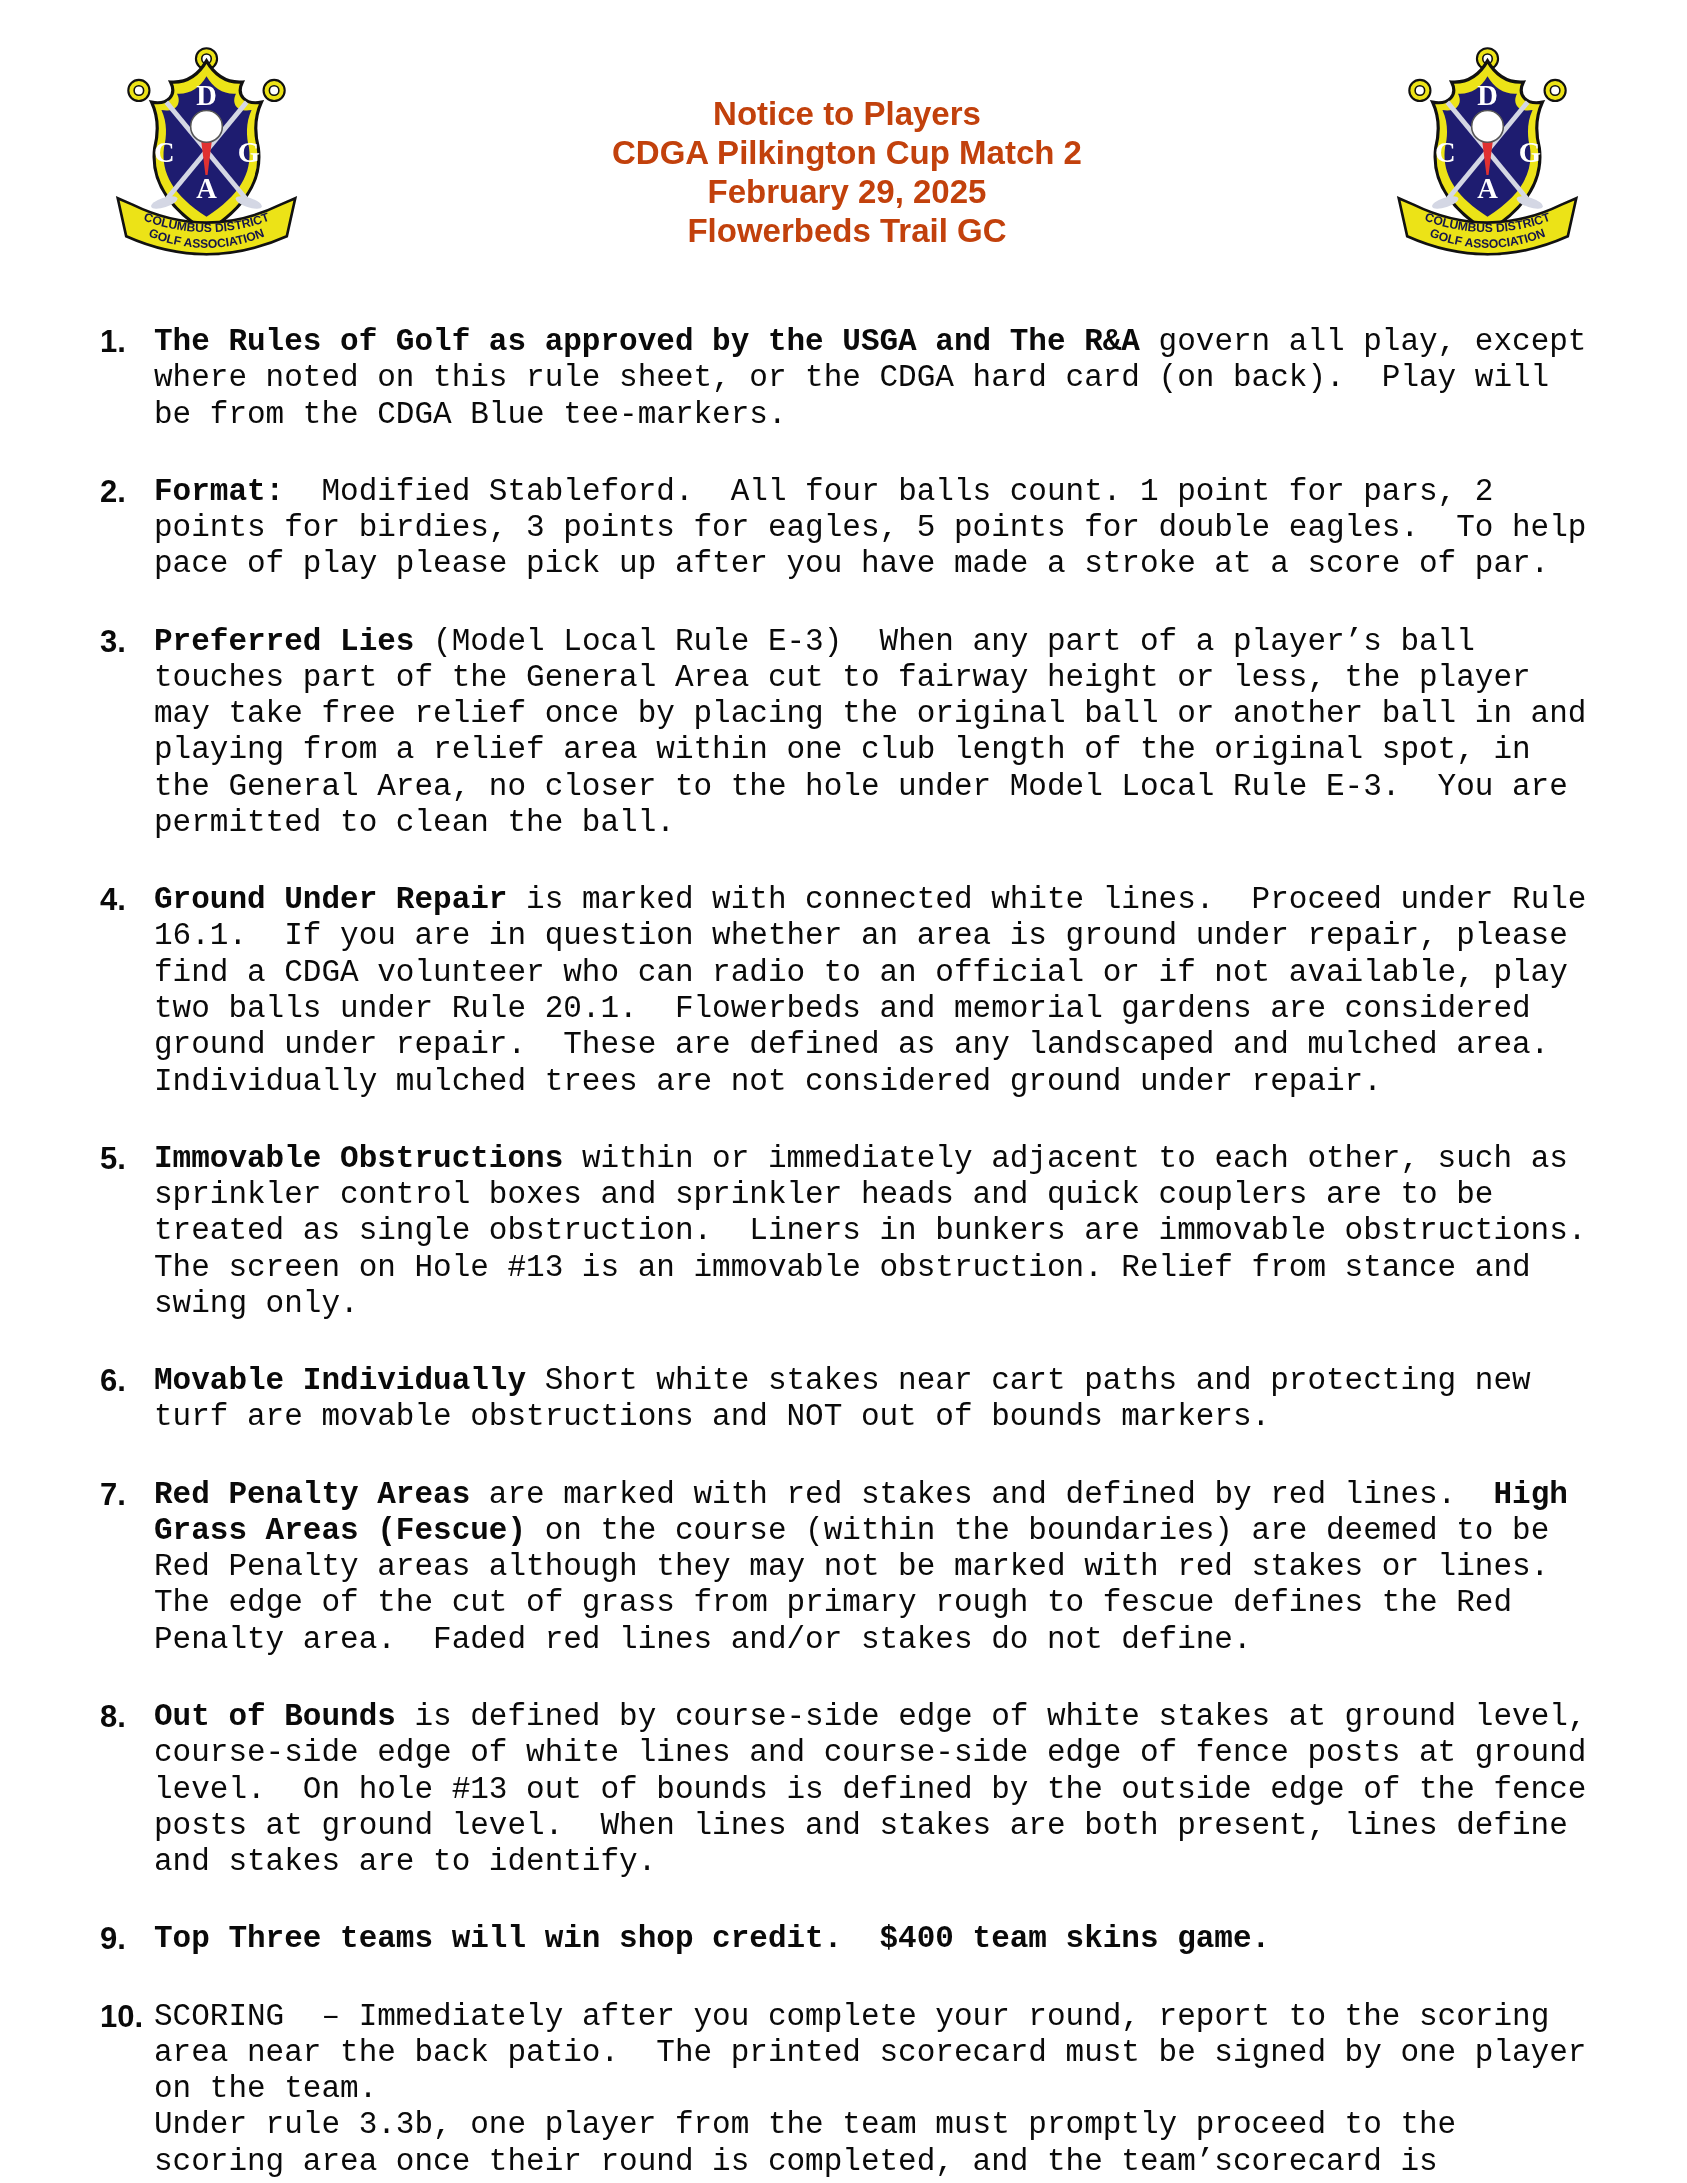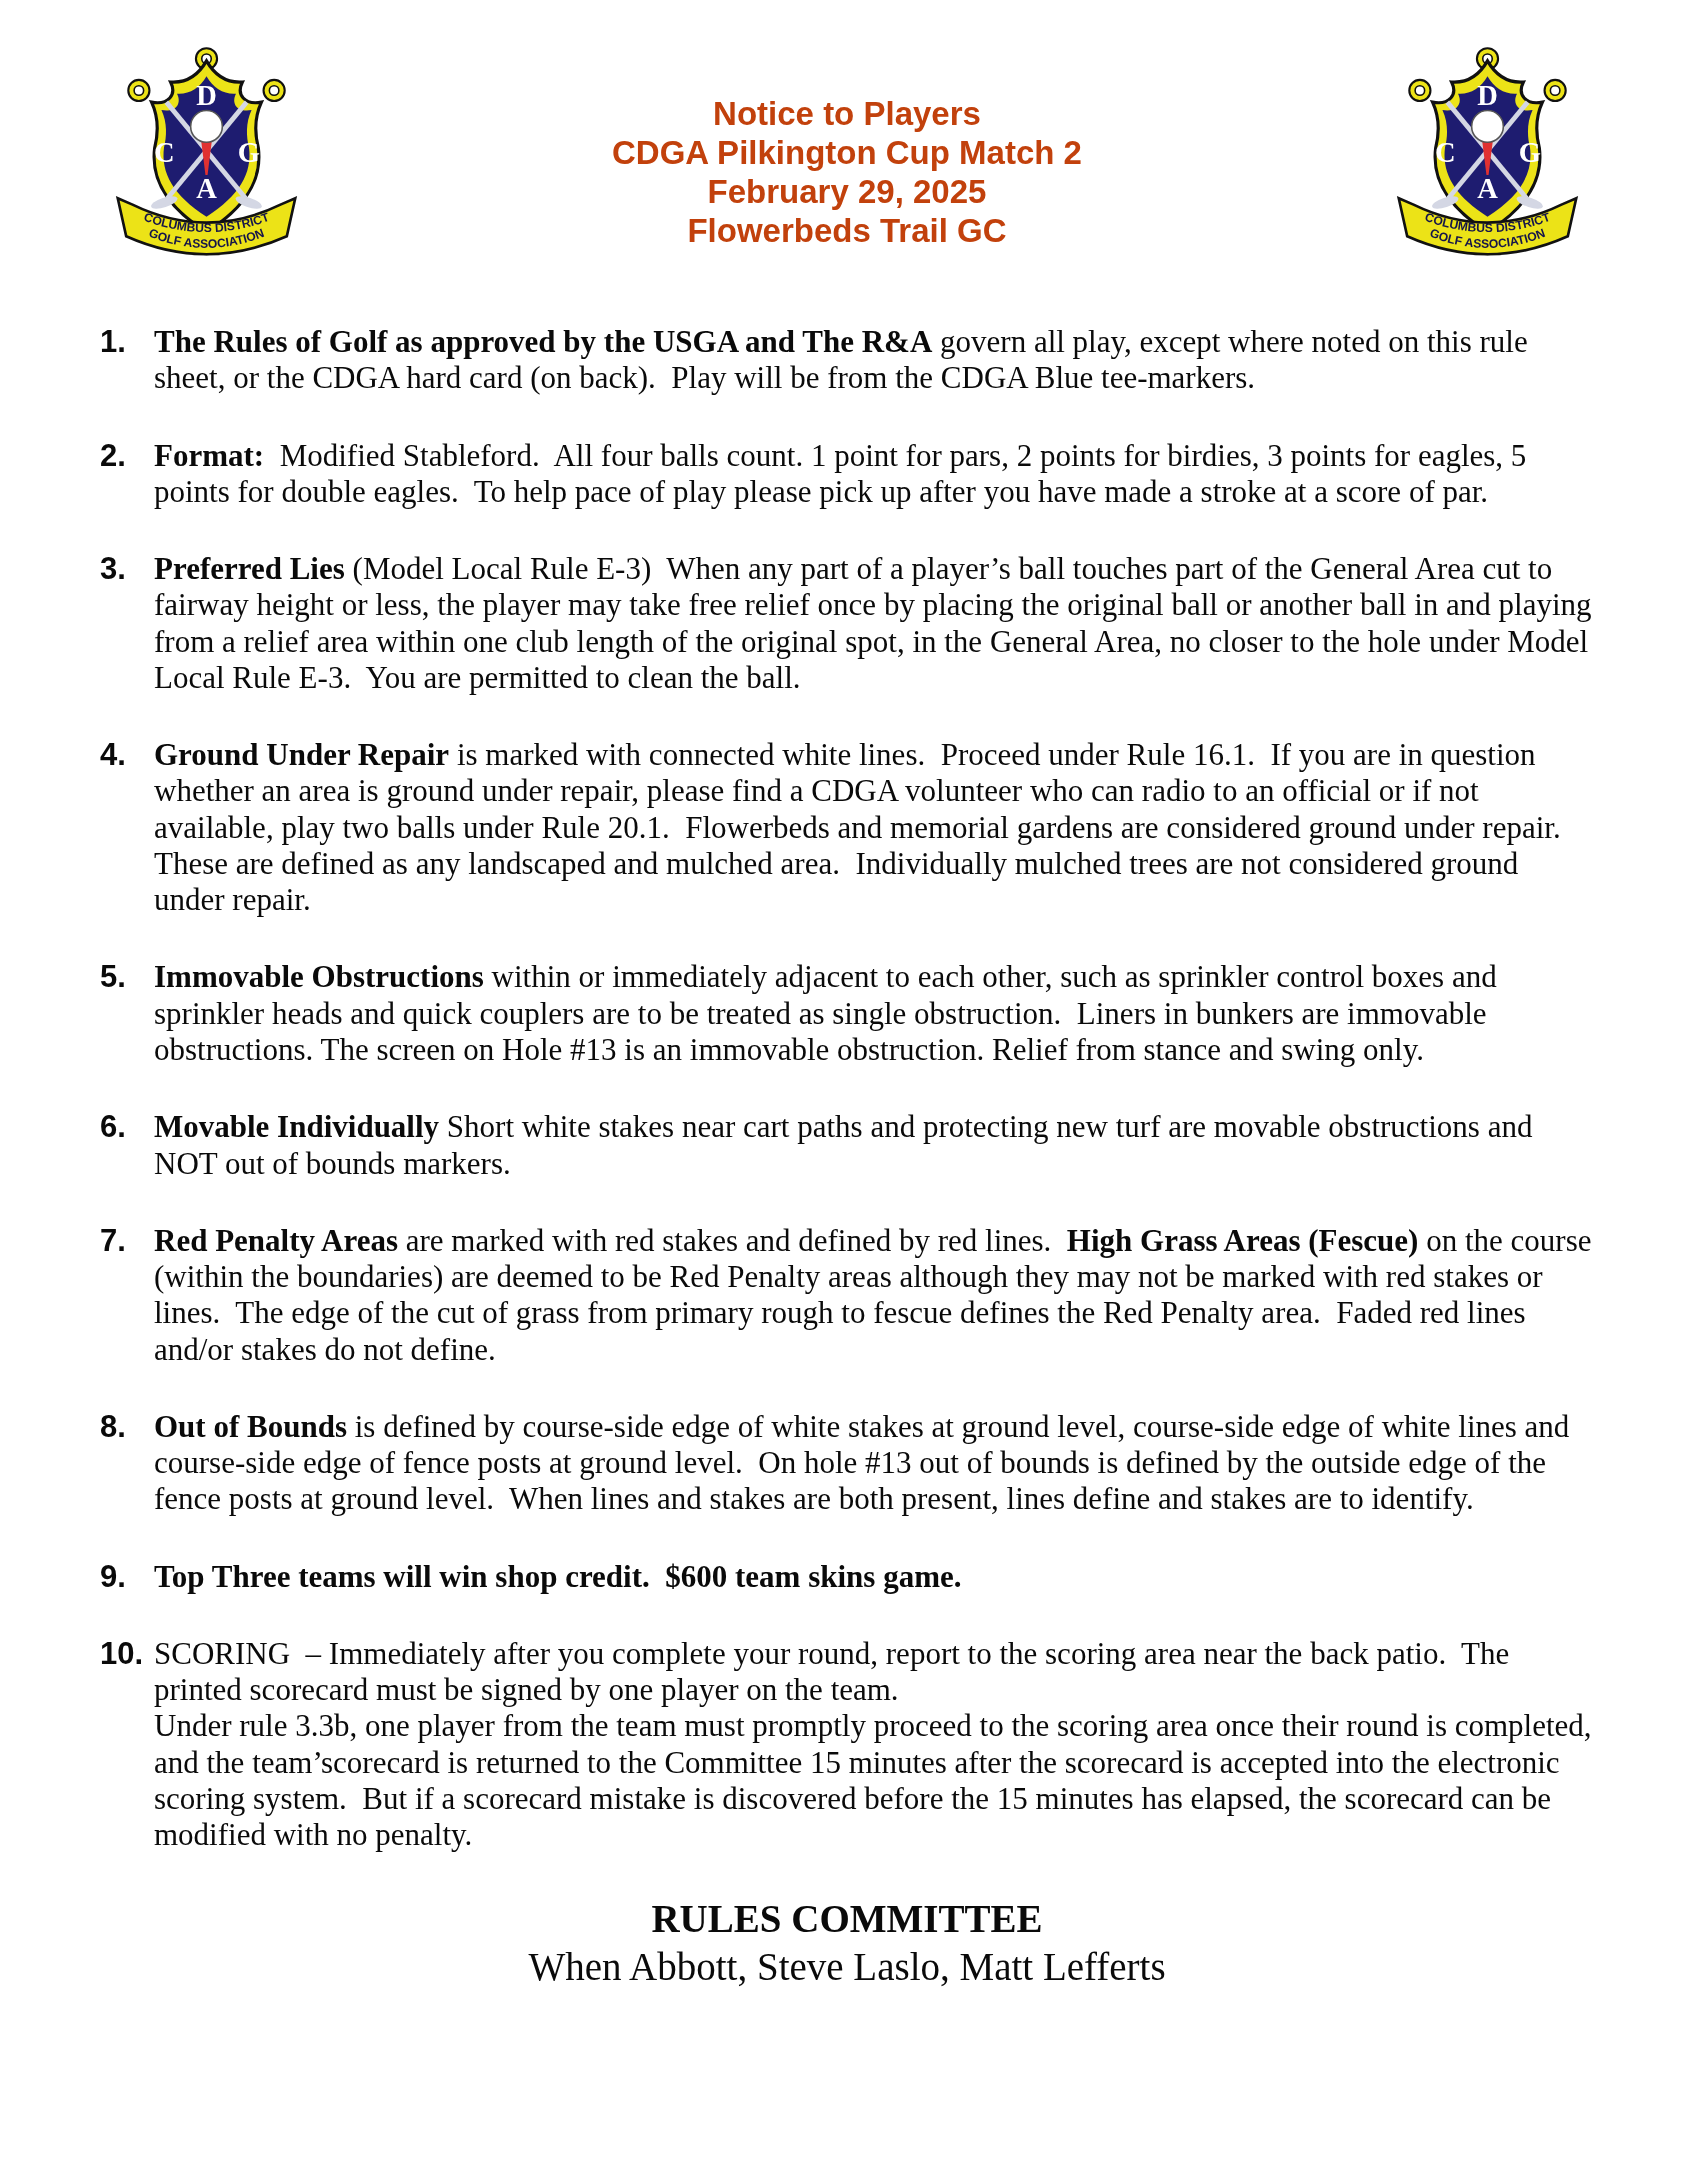--- a/index.html
+++ b/index.html
@@ -14,21 +14,21 @@
     font-size:33px; line-height:1.18; color:#c2410c;
   }
 
   .rules { margin-top:56px; }
   .rule { display:flex; margin-bottom:41px; font-size:31px; }
   .rule .num {
     flex:0 0 auto; width:54px;
     font-family:"Liberation Sans", sans-serif; font-weight:bold; line-height:1.17;
   }
   .rule .txt {
-    flex:1; font-family:Liberation Serif, serif;
+    flex:1; font-family:Liberation Mono, monospace;
     line-height:1.17; white-space:pre-wrap;
   }
   .b { font-weight:bold; }
 
   .footer {
     margin-top:11.8px; text-align:center;
     font-family:"Liberation Serif", serif; font-size:39px; line-height:1.25;
   }
   .footer .committee-title { font-weight:bold; }
 
@@ -163,21 +163,21 @@
       <div class="rule">
         <div class="num">7.</div>
         <div class="txt"><span class="b">Red Penalty Areas</span><span> are marked with red stakes and defined by red lines.  </span><span class="b">High Grass Areas (Fescue)</span><span> on the course (within the boundaries) are deemed to be Red Penalty areas although they may not be marked with red stakes or lines.  The edge of the cut of grass from primary rough to fescue defines the Red Penalty area.  Faded red lines and/or stakes do not define.</span></div>
       </div>
       <div class="rule">
         <div class="num">8.</div>
         <div class="txt"><span class="b">Out of Bounds</span><span> is defined by course-side edge of white stakes at ground level, course-side edge of white lines and course-side edge of fence posts at ground level.  On hole #13 out of bounds is defined by the outside edge of the fence posts at ground level.  When lines and stakes are both present, lines define and stakes are to identify.</span></div>
       </div>
       <div class="rule">
         <div class="num">9.</div>
-        <div class="txt"><span class="b">Top Three teams will win shop credit.  $600 team skins game.</span></div>
+        <div class="txt"><span class="b">Top Three teams will win shop credit.  $400 team skins game.</span></div>
       </div>
       <div class="rule">
         <div class="num">10.</div>
         <div class="txt"><span>SCORING</span><span>  – Immediately after you complete your round, report to the scoring area near the back patio.  The printed scorecard must be signed by one player on the team.
 Under rule 3.3b, one player from the team must promptly proceed to the scoring area once their round is completed, and the team’scorecard is returned to the Committee 15 minutes after the scorecard is accepted into the electronic scoring system.  But if a scorecard mistake is discovered before the 15 minutes has elapsed, the scorecard can be modified with no penalty.</span></div>
       </div>
     </div>
 
   <div class="footer">
     <div class="committee-title">RULES COMMITTEE</div>

